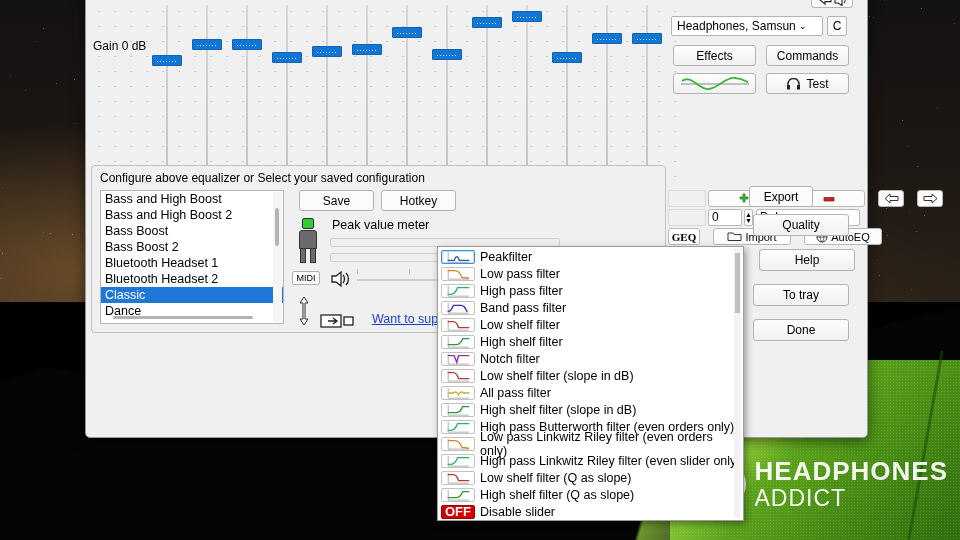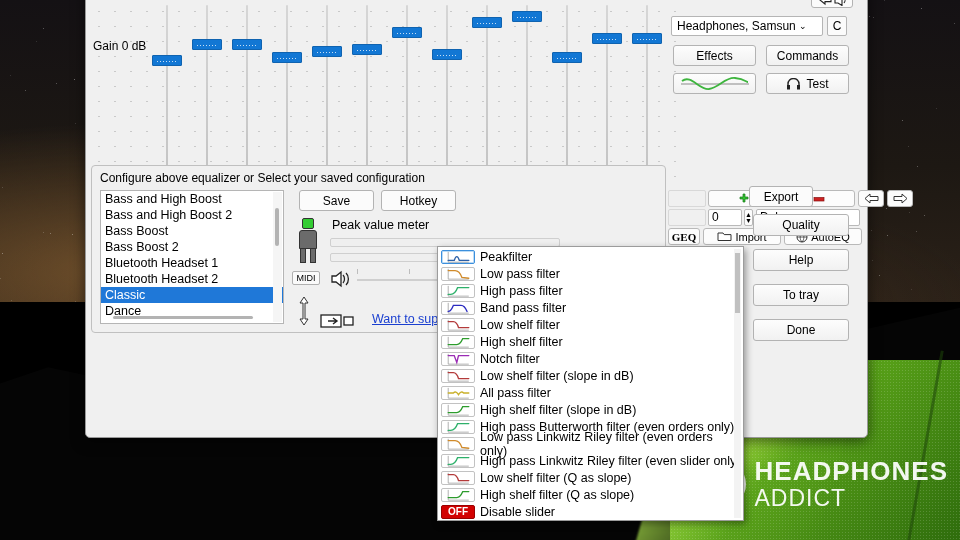--- a/index.html
+++ b/index.html
@@ -99,21 +99,21 @@
   .cell.blank { background:#f0f0f0; border-color:#d8d8d8; }
   .fcell {
     width:38px; flex:0 0 38px; height:17px; margin-right:2px;
     background:#fff; border:1px solid #b9b9b9; border-radius:3px;
     display:flex; align-items:center; justify-content:center;
   }
   .fcell.sel { border:1px solid #3c8fdc; box-shadow:0 0 0 1px #bcdcf7 inset; background:#f3f9fe; }
   .minibtn {
     height:17px; border:1px solid #b9b9b9; border-radius:3px; background:#fcfcfc;
     display:flex; align-items:center; justify-content:center; gap:3px;
-    font-size:11px; margin-right:3px; padding:0 1px;
+    font-size:11px; margin-right:13px; padding:0 1px;
   }
   .minibtn.wide { flex:0 0 72px; }
   .spin { width:14px; height:17px; border:1px solid #b9b9b9; background:#fcfcfc;
      border-radius:2px; display:flex; flex-direction:column; align-items:center;
      justify-content:center; line-height:6px; font-size:7px; margin-right:3px; }
 
   
   .cfgpanel {
     position:absolute; left:5px; top:256px; width:575px; height:168px;
     background:#f0f0f0; border:1px solid #c0c0c0; border-radius:4px;
@@ -165,21 +165,21 @@
   
   #filter-menu {
     position:absolute; left:437px; top:246px; width:307px; z-index:40;
     background:#fff; border:1px solid #9c9c9c; box-shadow:2px 3px 7px rgba(0,0,0,.38);
     padding:1px 0 0 0;
   }
   #filter-menu .mi { display:flex; align-items:center; height:17px; padding-left:3px; font-size:12.5px; }
   .ficon { width:34px; height:14px; flex:0 0 34px; border:1px solid #c2c2c2; background:#fff;
      border-radius:2px; margin-right:5px; }
   .ficon.sel { border:1px solid #3c8fdc; box-shadow:0 0 0 1px #bcdcf7 inset; }
-  .ficon.off { background:#d20000; border-color:#9a0000; color:#fff; font-size:10px; font-weight:bold;
+  .ficon.off { background:#d20000; border-color:#9a0000; color:#fff; font-size:13px; font-weight:bold;
      display:flex; align-items:center; justify-content:center; letter-spacing:0; }
   .scrollmark { position:absolute; right:2px; top:2px; width:7px; bottom:2px; background:#f3f3f3; }
   .scrollmark i { position:absolute; left:1px; top:4px; width:5px; height:60px; background:#c0c0c0; }
 </style>
 </head>
 <body>
 
 <div id="wallpaper">
   <div class="sky">
     <div class="stars" id="stars">
@@ -690,21 +690,21 @@
     <div class="btn s2" style="position:absolute;left:95px;top:158px;width:83px;height:21px;gap:5px">
       <svg width="15" height="12" viewBox="0 0 15 12">
           <path d="M2 10V6a5.5 5.5 0 0 1 11 0v4" fill="none" stroke="#222" stroke-width="1.4"></path>
           <rect x="1" y="7" width="3" height="4.5" fill="#222"></rect>
           <rect x="11" y="7" width="3" height="4.5" fill="#222"></rect>
         </svg>
       <span>Test</span>
     </div>
 
     <div class="btn s2" style="position:absolute;left:82px;top:299px;width:96px;height:22px">Quality</div>
-    <div class="btn s2" style="position:absolute;left:82px;top:334px;width:96px;height:22px">Help</div>
+    <div class="btn s2" style="position:absolute;left:88px;top:334px;width:96px;height:22px">Help</div>
     <div class="btn s2" style="position:absolute;left:82px;top:369px;width:96px;height:22px">To tray</div>
     <div class="btn s2" style="position:absolute;left:82px;top:404px;width:96px;height:22px">Done</div>
   </div>
 </div>
 
 <div id="filter-menu">
   <div id="filter-menu-items">
       <div class="mi">
         <div class="ficon sel" style="display: flex; align-items: center; justify-content: center;">
           <svg viewBox="0 0 26 14" width="29" height="12">

